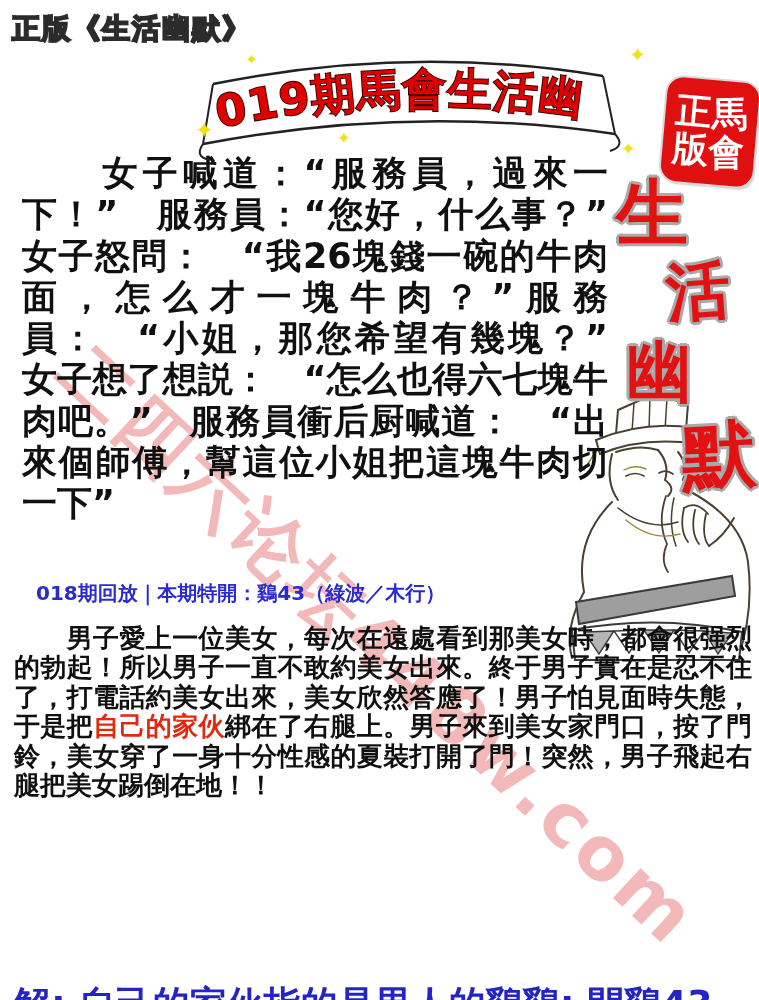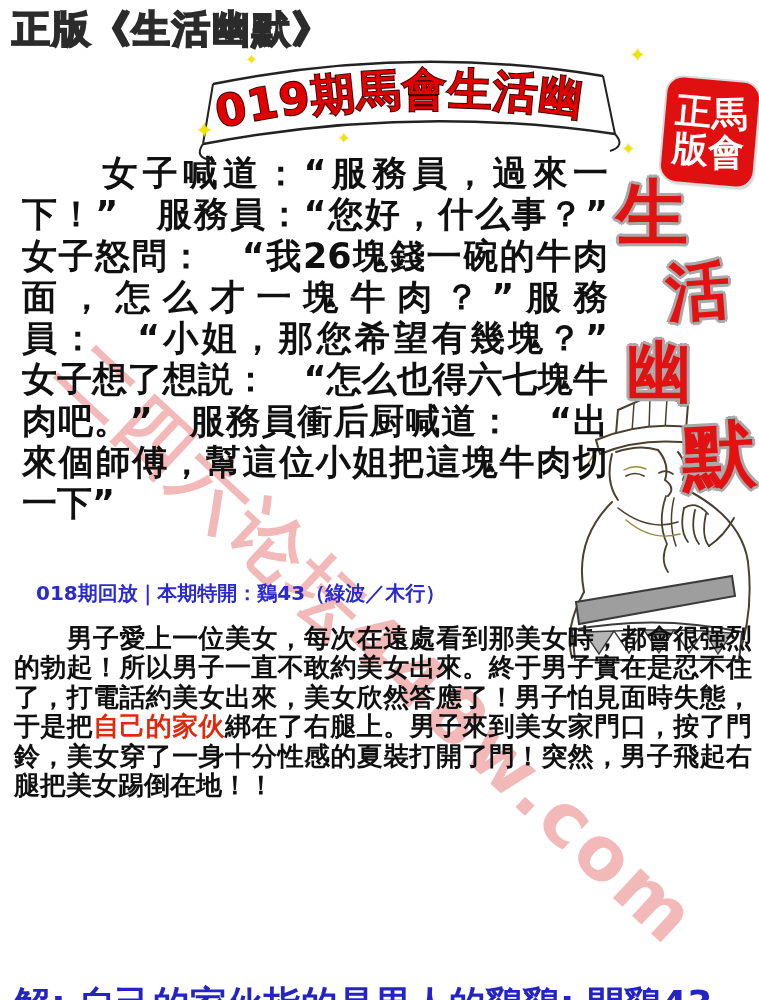--- a/index.html
+++ b/index.html
@@ -3,22 +3,22 @@
 <meta charset="utf-8">
 <style>
   html,body{margin:0;padding:0;}
   body{
     width:759px;height:1000px;position:relative;overflow:hidden;
     background:#ffffff;
     font-family:"DejaVu Sans","Liberation Sans",sans-serif;
   }
   
   .top-label{
-    position:absolute;left:12px;top:4px;
-    font-size:38px;font-weight:800;letter-spacing:2px;
+    position:absolute;left:12px;top:10px;
+    font-size:28px;font-weight:800;letter-spacing:2px;
     color:#f8f8f8;-webkit-text-stroke:2px #2b2b2b;
     text-shadow:1px 1px 0 #888;
     white-space:nowrap;z-index:5;
   }
   
   .banner{position:absolute;left:183px;top:34px;width:462px;height:132px;z-index:6;}
   .sparkle{position:absolute;color:#f2e400;text-shadow:0 0 2px #d8c400;z-index:7;font-weight:700;}
   
   .seal{
     position:absolute;left:664px;top:80px;width:92px;height:104px;

